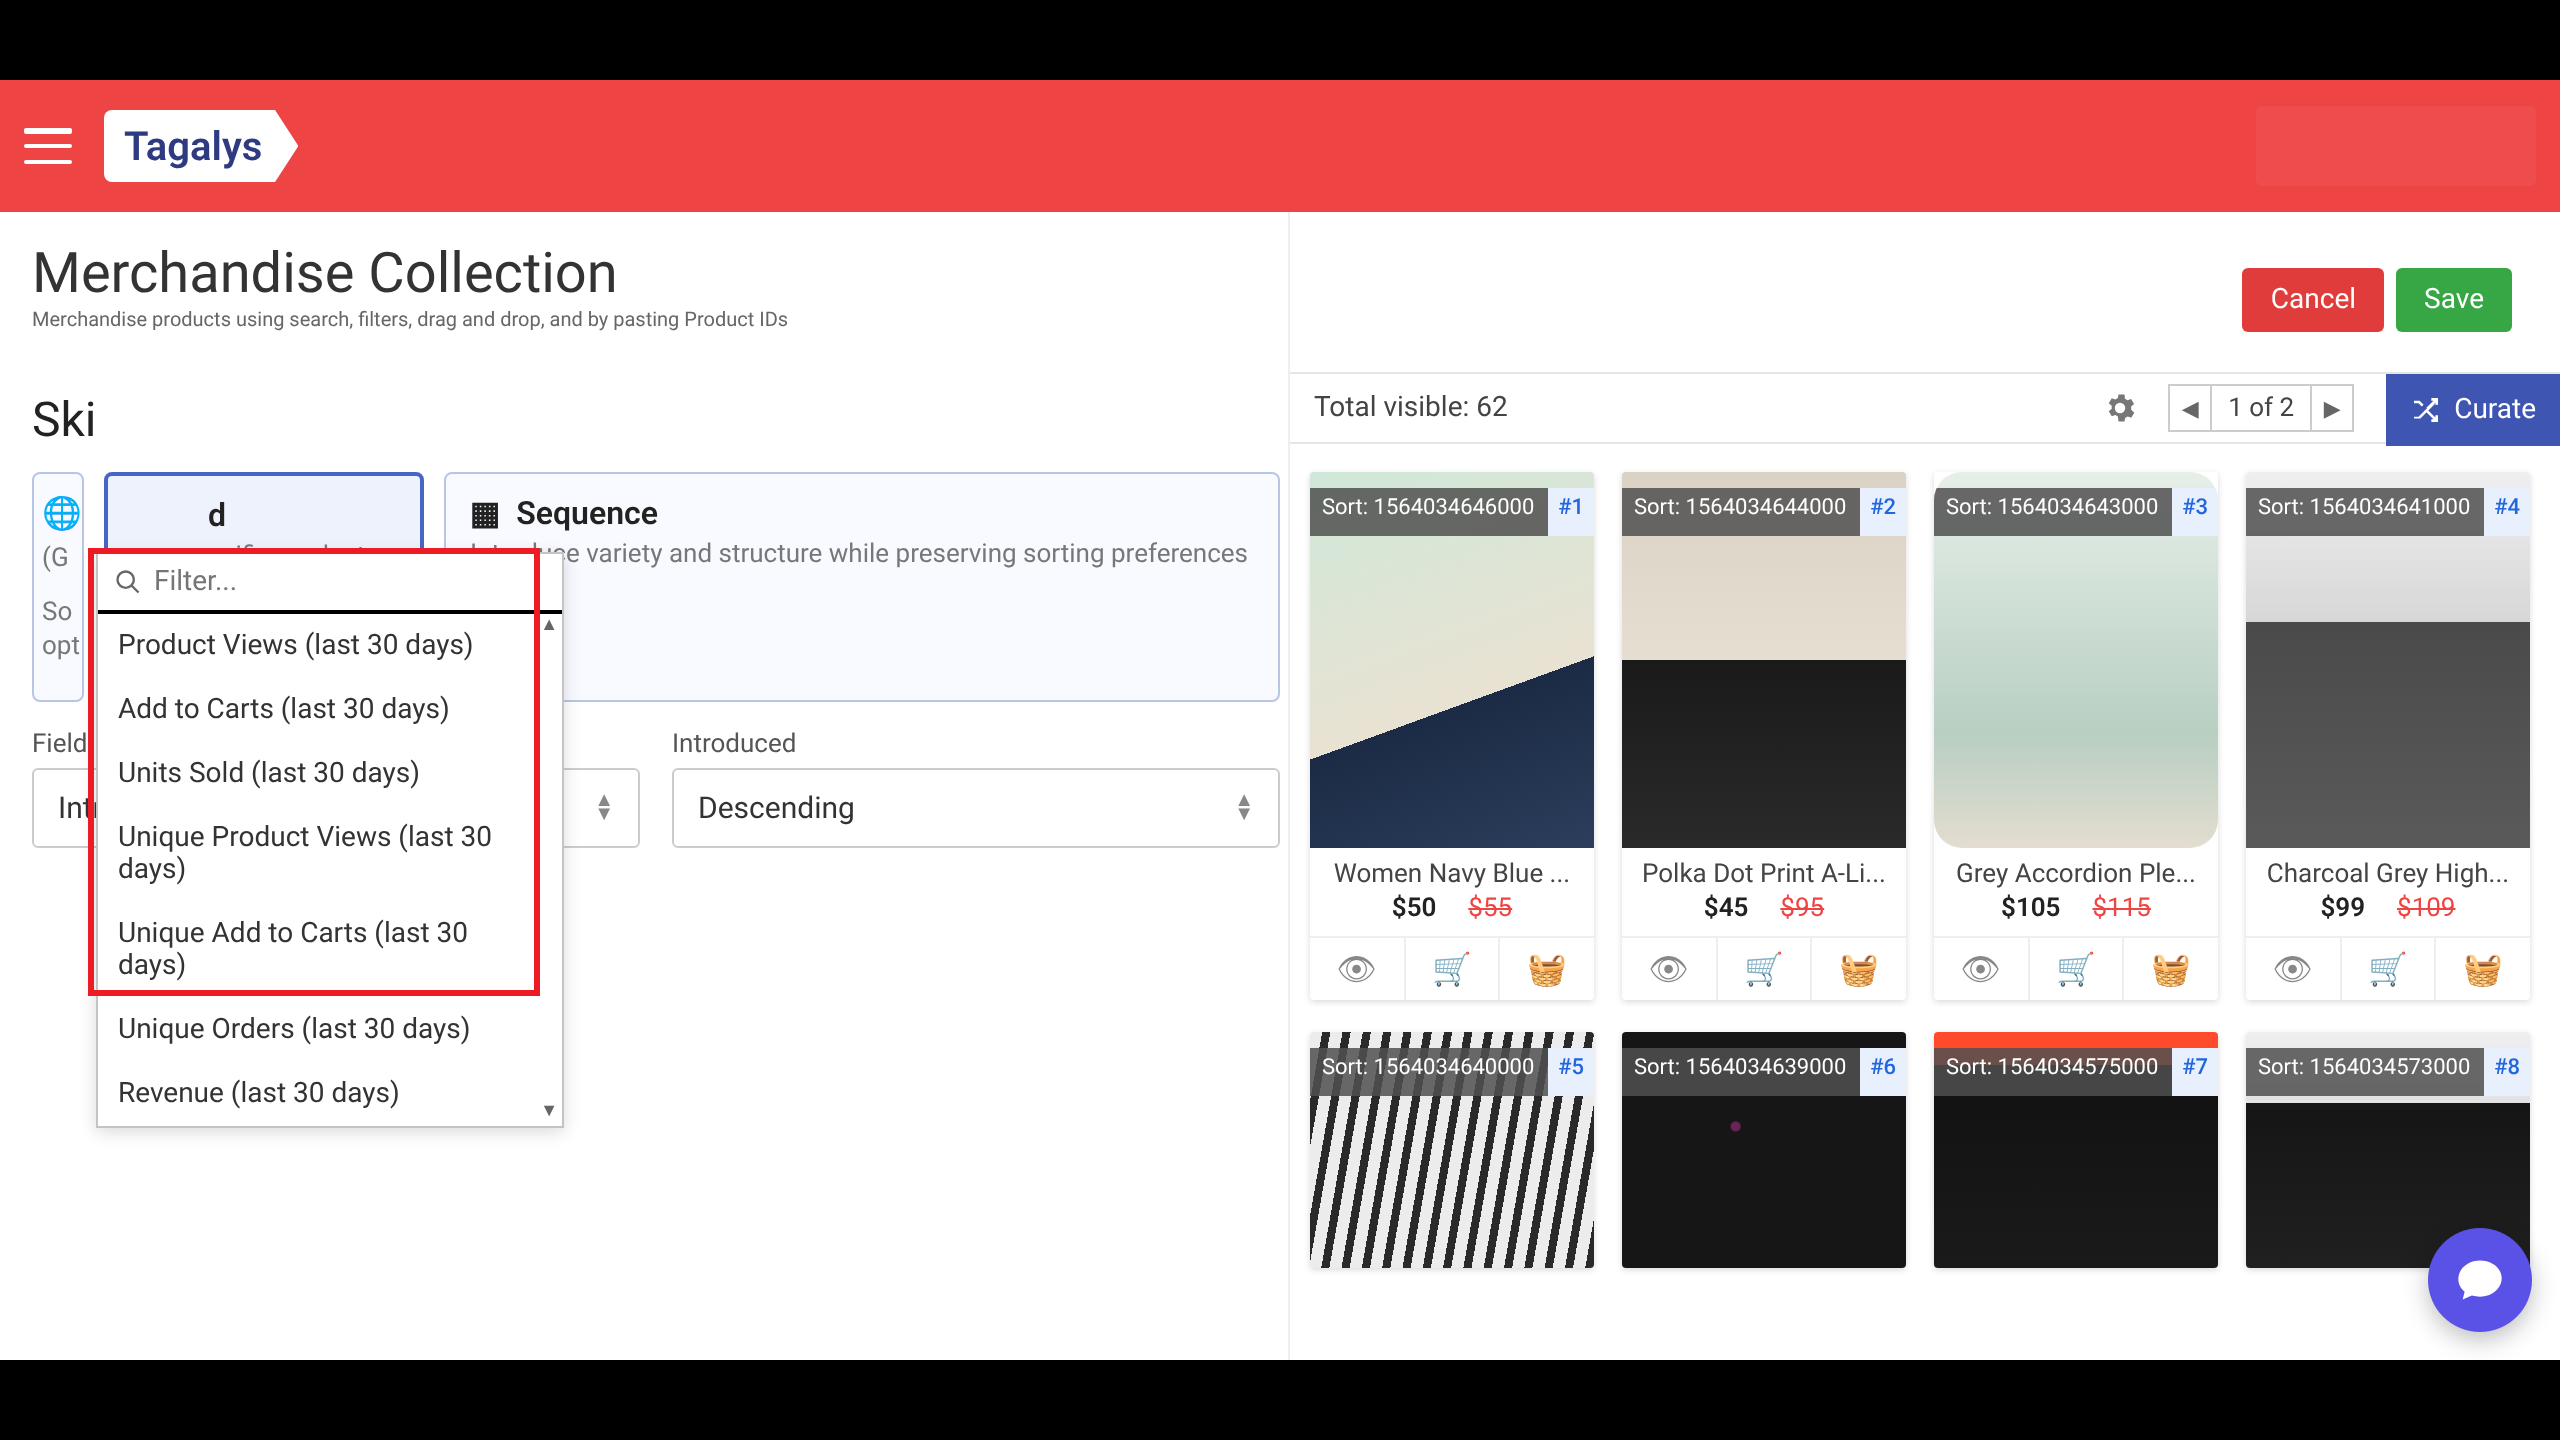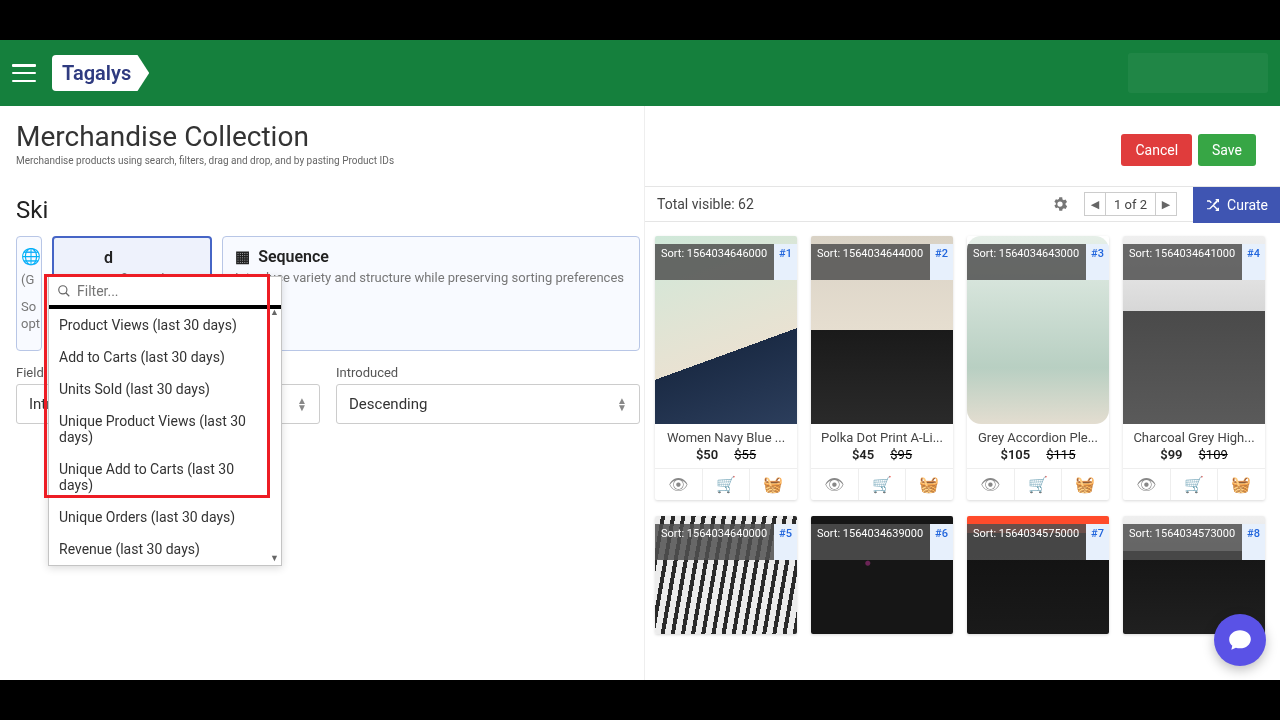--- a/index.html
+++ b/index.html
@@ -1,18 +1,18 @@
 <!DOCTYPE html>
 <html><head>
 <meta charset="utf-8">
 <style>
   * { box-sizing: border-box; margin: 0; padding: 0; font-family: -apple-system, BlinkMacSystemFont, "Segoe UI", Roboto, sans-serif; }
   body { background: #000; width: 1280px; height: 720px; overflow: hidden; }
   .viewport { background: #fff; position: absolute; top: 40px; left: 0; right: 0; bottom: 40px; display: flex; flex-direction: column; }
-  .topbar { background: #15803d; height: 66px; display: flex; align-items: center; padding: 0 12px; gap: 16px; }
+  .topbar { background: #ef4444; height: 66px; display: flex; align-items: center; padding: 0 12px; gap: 16px; }
   .hamburger { width: 24px; height: 18px; display: flex; flex-direction: column; justify-content: space-between; cursor: pointer; }
   .hamburger span { height: 2.5px; background: #fff; border-radius: 1px; }
   .logo { background: #fff; padding: 6px 18px 6px 10px; border-radius: 4px; position: relative; font-size: 20px; font-weight: 600; color: #2f3b80; clip-path: polygon(0 0, 88% 0, 100% 50%, 88% 100%, 0 100%); }
   .topbar-spacer { flex: 1; }
   .topbar-blank { width: 140px; height: 40px; background: rgba(255,255,255,0.05); border-radius: 3px; }
   .content { flex: 1; display: flex; position: relative; overflow: hidden; }
   .left-pane { width: 644px; padding: 14px 4px 0 16px; position: relative; }
   .page-title { font-size: 28px; font-weight: 400; color: #333; }
   .page-sub { font-size: 10px; color: #666; margin-top: 2px; }
   .btn-row { position: absolute; right: 12px; top: 14px; display: flex; gap: 6px; }
@@ -24,46 +24,46 @@
   .sort-card { border: 1px solid #b8c6e6; border-radius: 4px; padding: 10px 12px; flex: 1; background: #f8faff; min-width: 0;}
   .sort-card.sel { background: #eef2fc; border: 2px solid #4665c6; }
   .sort-card-title { font-size: 16px; font-weight: 600; color: #222; display: flex; align-items: center; gap: 8px; }
   .sort-card-desc { font-size: 13px; color: #777; margin-top: 4px; line-height: 1.3; }
   .field-row { display: flex; gap: 16px; margin-top: 14px; }
   .field-col { flex: 1; }
   .field-label { font-size: 13px; color: #555; }
   .select-box { border: 1px solid #ccc; border-radius: 3px; padding: 10px 12px; margin-top: 4px; display: flex; justify-content: space-between; align-items: center; background: #fff; cursor: pointer; font-size: 15px; color: #333;}
   .dd-arrows { font-size: 10px; color: #888; line-height: 0.5; display:flex; flex-direction:column; gap:2px;}
   .dropdown { position: absolute; top: 170px; left: 48px; width: 234px; background: #fff; border: 1px solid #c4c4c4; box-shadow: 0 2px 8px rgba(0,0,0,0.15); z-index: 50; }
-  .dropdown-search { display: flex; align-items: center; padding: 6px 8px; gap: 6px; border-bottom: 4px solid #000000;}
+  .dropdown-search { display: flex; align-items: center; padding: 6px 8px; gap: 6px; border-bottom: 2px solid #000000;}
   .dropdown-search input { border: none; outline: none; flex: 1; font-size: 14px; color: #555; }
   .dropdown-search svg { width: 14px; height: 14px; stroke: #666; }
   .dropdown-item { padding: 8px 10px; font-size: 14px; color: #333; cursor: pointer; }
   .dropdown-highlight { position: absolute; top: 168px; left: 44px; width: 226px; height: 224px; border: 3px solid #ed1c24; z-index: 60; pointer-events: none; }
   .dd-scroll-up { position:absolute; right:2px; top:30px; font-size:9px; color:#666;}
   .dd-scroll-dn { position:absolute; right:2px; bottom:2px; font-size:9px; color:#666;}
   .right-pane { flex: 1; display: flex; flex-direction: column; border-left: 1px solid #eee; }
   .right-head { border-top: 1px solid #e5e5e5; border-bottom: 1px solid #e5e5e5; height: 36px; display: flex; align-items: center; padding: 0 0 0 12px; font-size: 14px; color: #444; margin-top: 80px; gap: 8px;}
   .right-head-spacer { flex: 1; }
   .pager-wrap { display: flex; align-items: center; gap: 0; }
   .pager-btn { border: 1px solid #ccc; width: 22px; height: 24px; display: flex; align-items: center; justify-content: center; font-size: 11px; color: #666; cursor: pointer; background: #fff; }
   .pager-txt { border: 1px solid #ccc; height: 24px; padding: 0 8px; display: flex; align-items: center; font-size: 13px; color: #444; border-left:none; border-right:none; background:#fff;}
   .gear-btn, .curate-btn { display:flex; align-items:center; justify-content:center; }
   .gear-btn { width: 24px; height: 24px; color: #666; cursor: pointer; margin-right: 4px;}
   .curate-btn { background: #3f55b2; color: #fff; padding: 8px 12px; font-size: 14px; display: flex; align-items: center; gap: 6px; cursor: pointer; margin-left: 8px; align-self: stretch; height: 36px;}
   .grid { flex: 1; overflow: hidden; padding: 14px 4px 0 10px; display: grid; grid-template-columns: repeat(4, 142px); gap: 16px 14px; align-content: start; }
   .card { width: 142px; background: #fff; box-shadow: 0 1px 3px rgba(0,0,0,0.15); border-radius: 2px; overflow: hidden; display: flex; flex-direction: column; }
   .card-img { height: 188px; position: relative; overflow:hidden; }
-  .tagbar { position: absolute; top: 8px; left: 0; right: 0; display: flex; height: 36px; font-size: 11px; justify-content: space-between; }
+  .tagbar { position: absolute; top: 8px; left: 0; right: 0; display: flex; height: 24px; font-size: 11px; justify-content: space-between; }
   .tag-sort { background: rgba(80,80,80,0.85); color: #fff; flex: 1; padding: 3px 6px; white-space: nowrap; overflow: hidden; }
   .tag-rank { background: #e7f0fc; color: #2266dd; padding: 3px 5px; font-weight: 500; }
   .card-title { font-size: 13px; color: #444; text-align: center; padding: 6px 6px 0; white-space: nowrap; overflow: hidden; text-overflow: ellipsis; }
   .card-price { text-align: center; font-size: 13px; padding: 2px 0 6px; }
   .card-price .cur { color: #222; font-weight: 600; }
-  .card-price .old { color: #000000; text-decoration: line-through; margin-left: 16px; }
+  .card-price .old { color: #ef4444; text-decoration: line-through; margin-left: 16px; }
   .card-icons { display: flex; border-top: 1px solid #eee; }
   .card-icons span { flex: 1; text-align: center; padding: 6px 0; color: #888; border-right: 1px solid #eee; cursor:pointer;}
   .card-icons span:last-child { border-right: none; }
   .card.row2 { box-shadow: 0 1px 3px rgba(0,0,0,0.15); }
   .card.row2 .card-img { height: 118px; }
   .chat-fab { position: absolute; right: 14px; bottom: 54px; width: 52px; height: 52px; border-radius: 50%; background: #5a52e6; display: flex; align-items: center; justify-content: center; box-shadow: 0 4px 12px rgba(0,0,0,0.25); cursor: pointer; }
   .chat-fab svg { width: 26px; height: 26px; fill: #fff; }
 </style>
 </head>
 <body>

